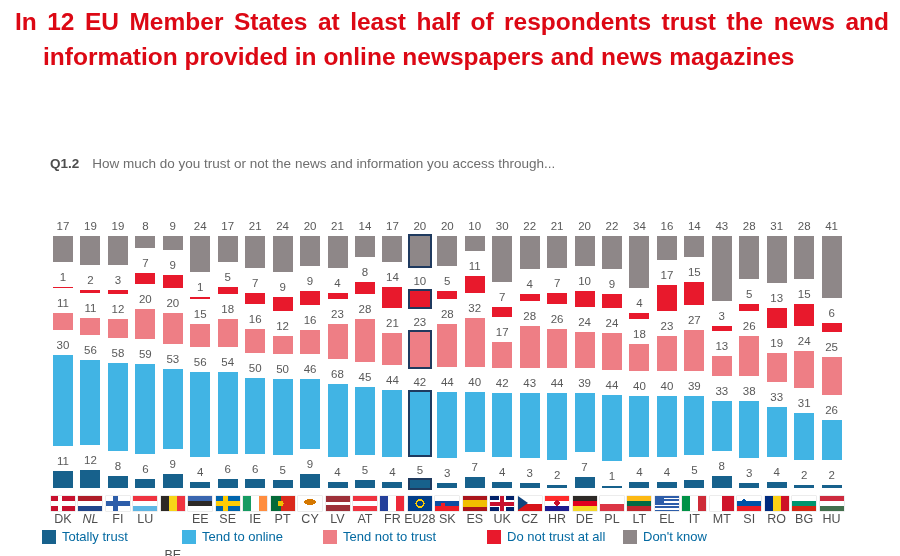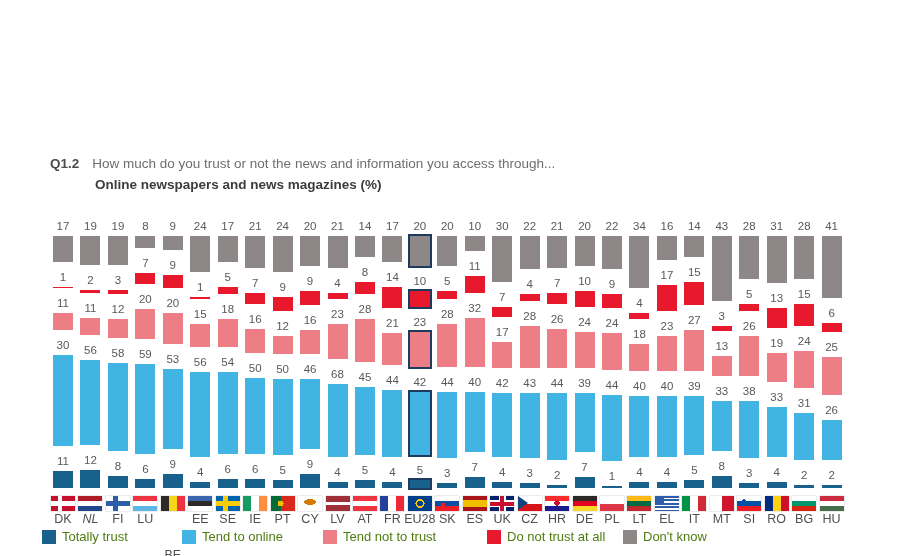--- a/index.html
+++ b/index.html
@@ -20,30 +20,30 @@
   .flag{position:absolute;left:2px;width:24px;height:15px;overflow:hidden;
         box-shadow:0 0 0 0.5px rgba(0,0,0,0.15);}
   .flag .tri{position:absolute;left:0;top:0;width:0;height:0;
              border-top:7.5px solid transparent;border-bottom:7.5px solid transparent;
              border-left:10px solid #11457e;}
   .ccode{position:absolute;left:-5px;width:38px;text-align:center;font-size:12.5px;
          color:#4f4f4f;line-height:14px;white-space:nowrap;}
   #legend{position:absolute;top:529px;left:0;width:900px;height:24px;}
   .lg-item{position:absolute;top:0;display:flex;align-items:center;gap:6px;}
   .lg-swatch{width:14px;height:14px;display:inline-block;}
-  .lg-label{font-size:13px;color:#4d7c0f;white-space:nowrap;}
+  .lg-label{font-size:13px;color:#0369a1;white-space:nowrap;}
 </style>
 </head>
 <body>
 
 <div class="page">
+  <h1 class="title">In 12 EU Member States at least half of respondents trust the news and information provided in online newspapers and news magazines</h1>
   <div class="qrow">
     <span class="qcode">Q1.2</span><span>How much do you trust or not the news and information you access through...</span>
   </div>
-  <div class="subtitle">Online newspapers and news magazines (%)</div>
   <div id="chart">
       <div class="col" style="left: 49px;">
         <div class="seg-label" style="top: 6px;">17</div>
         <div class="seg-bar" style="top: 25px; height: 25.84px; background: rgb(142, 135, 136);"></div>
         <div class="seg-label" style="top: 56.84px;">1</div>
         <div class="seg-bar" style="top: 75.84px; height: 1.52px; background: rgb(232, 25, 44);"></div>
         <div class="seg-label" style="top: 83.36px;">11</div>
         <div class="seg-bar" style="top: 102.36px; height: 16.72px; background: rgb(238, 126, 133);"></div>
         <div class="seg-label" style="top: 125.08px;">30</div>
         <div class="seg-bar" style="top: 144.08px; height: 91.2px; background: rgb(65, 180, 228);"></div>

